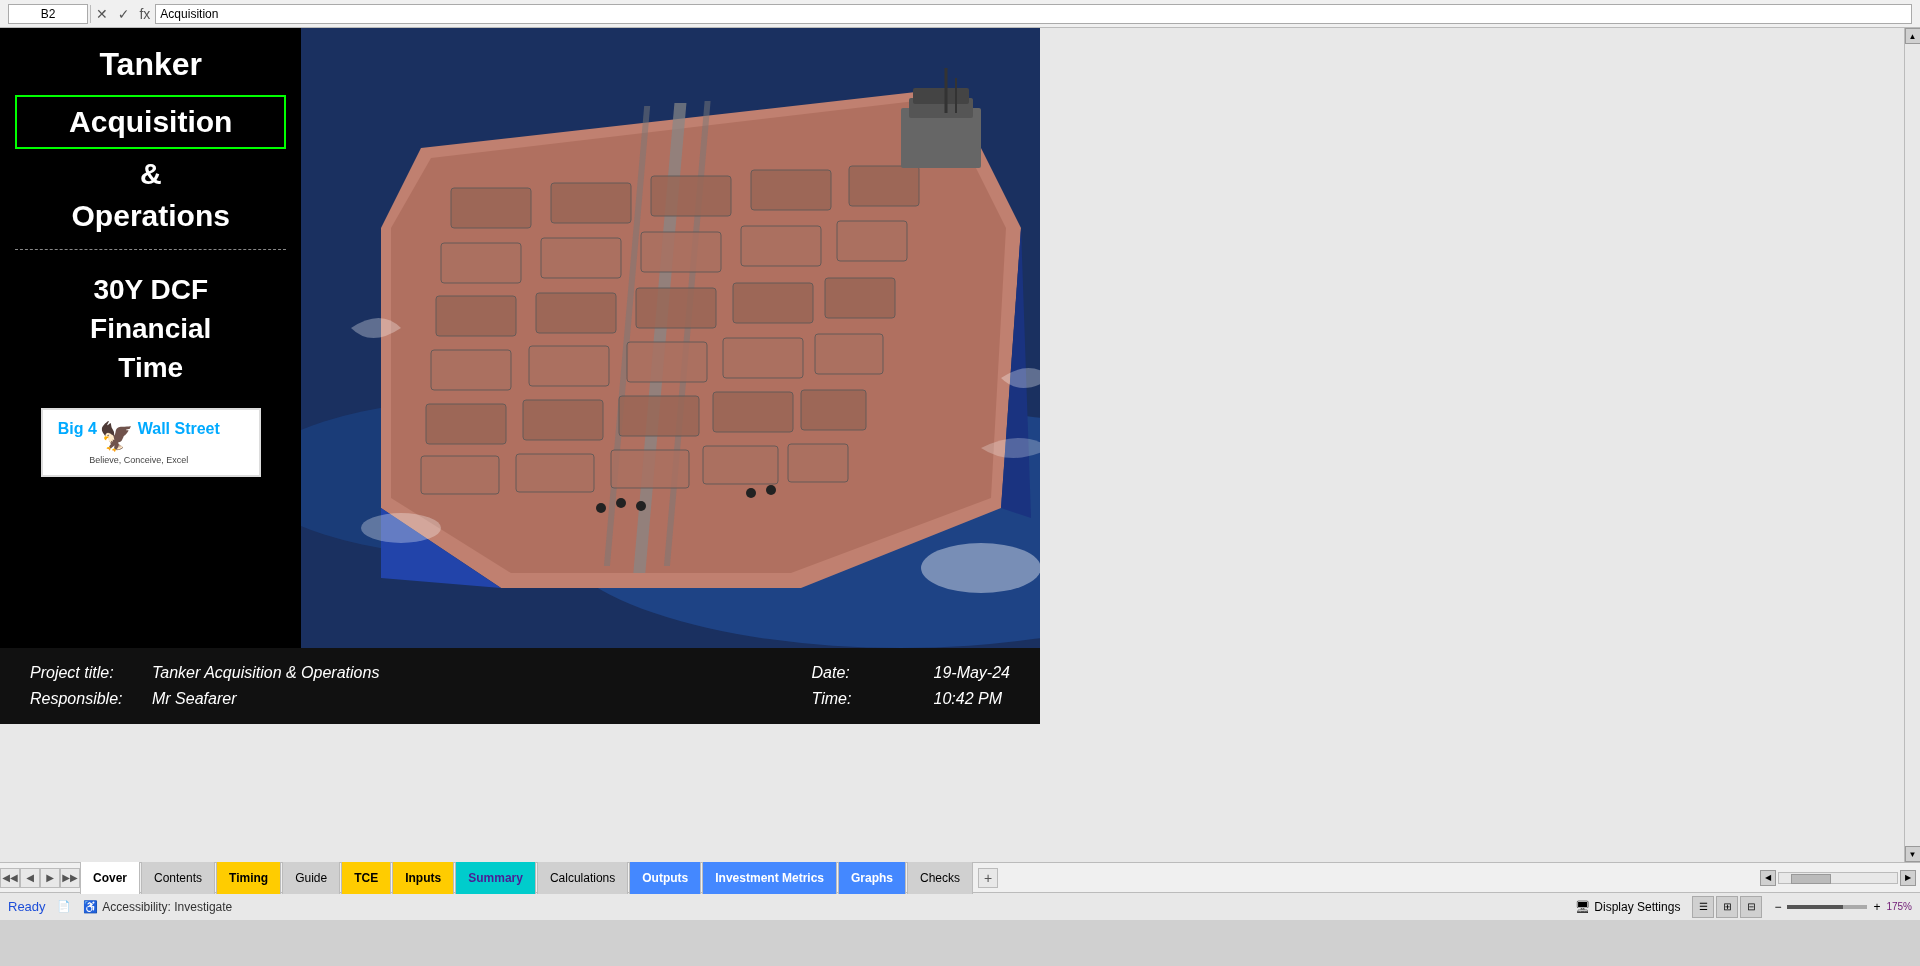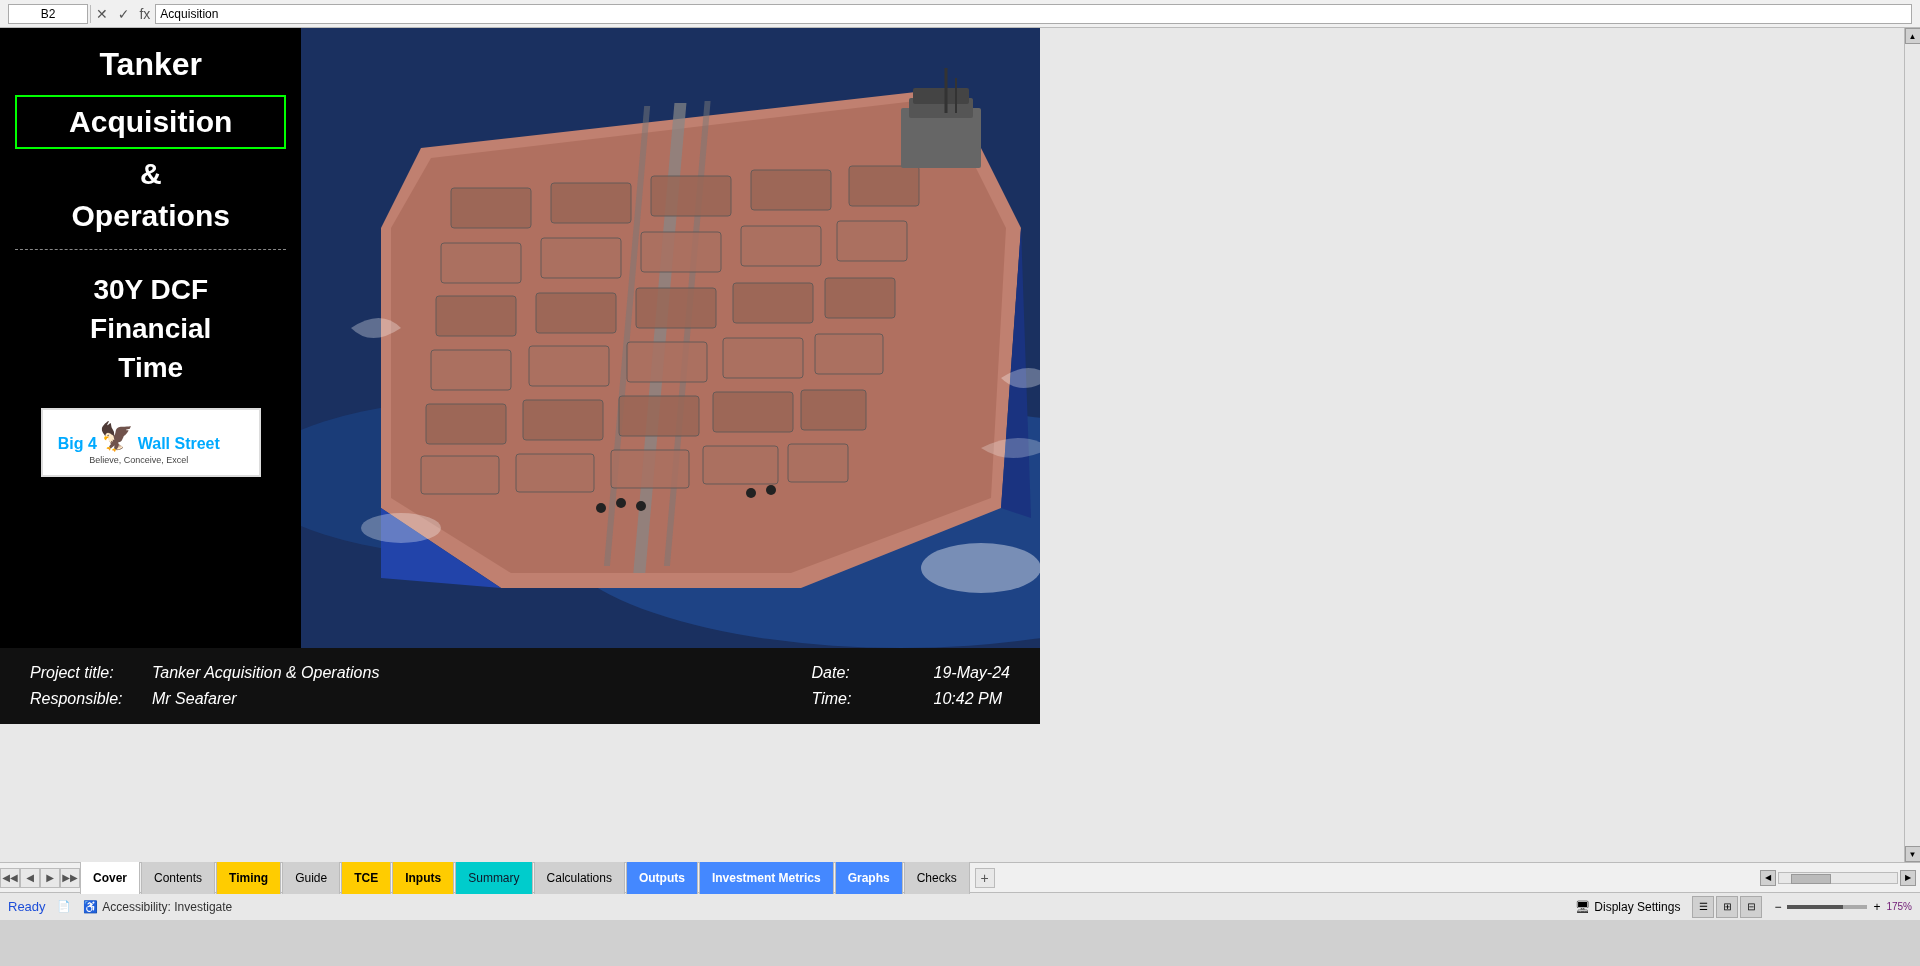--- a/index.html
+++ b/index.html
@@ -188,21 +188,21 @@
     }
 
     .logo-inner {
       display: flex;
       flex-direction: column;
       align-items: center;
     }
 
     .logo-top-row {
       display: flex;
-      align-items: flex-end;
+      align-items: flex-start;
       gap: 3px;
     }
 
     
     .ship-image {
       width: 770px;
       height: 620px;
       background: linear-gradient(135deg, #1a3a6e 0%, #2255aa 20%, #4477cc 35%, #8899bb 45%, #c8a090 55%, #a06060 65%, #704040 75%, #1a3a6e 90%);
       position: relative;
       overflow: hidden;
@@ -307,21 +307,21 @@
       white-space: nowrap;
     }
 
     .tab-active {
       background: white;
       font-weight: bold;
     }
 
     .tab-default { background: #d0d0d0; }
     .tab-yellow { background: #ffcc00; color: black; font-weight: bold; }
-    .tab-cyan { background: #00cccc; color: #0f172a; font-weight: normal; }
+    .tab-cyan { background: #00cccc; color: #4c1d95; font-weight: bold; }
     .tab-blue { background: #4488ff; color: white; font-weight: bold; }
 
     .add-sheet-btn {
       width: 20px;
       height: 20px;
       border: 1px solid #bbb;
       background: #e8e8e8;
       display: flex;
       align-items: center;
       justify-content: center;

